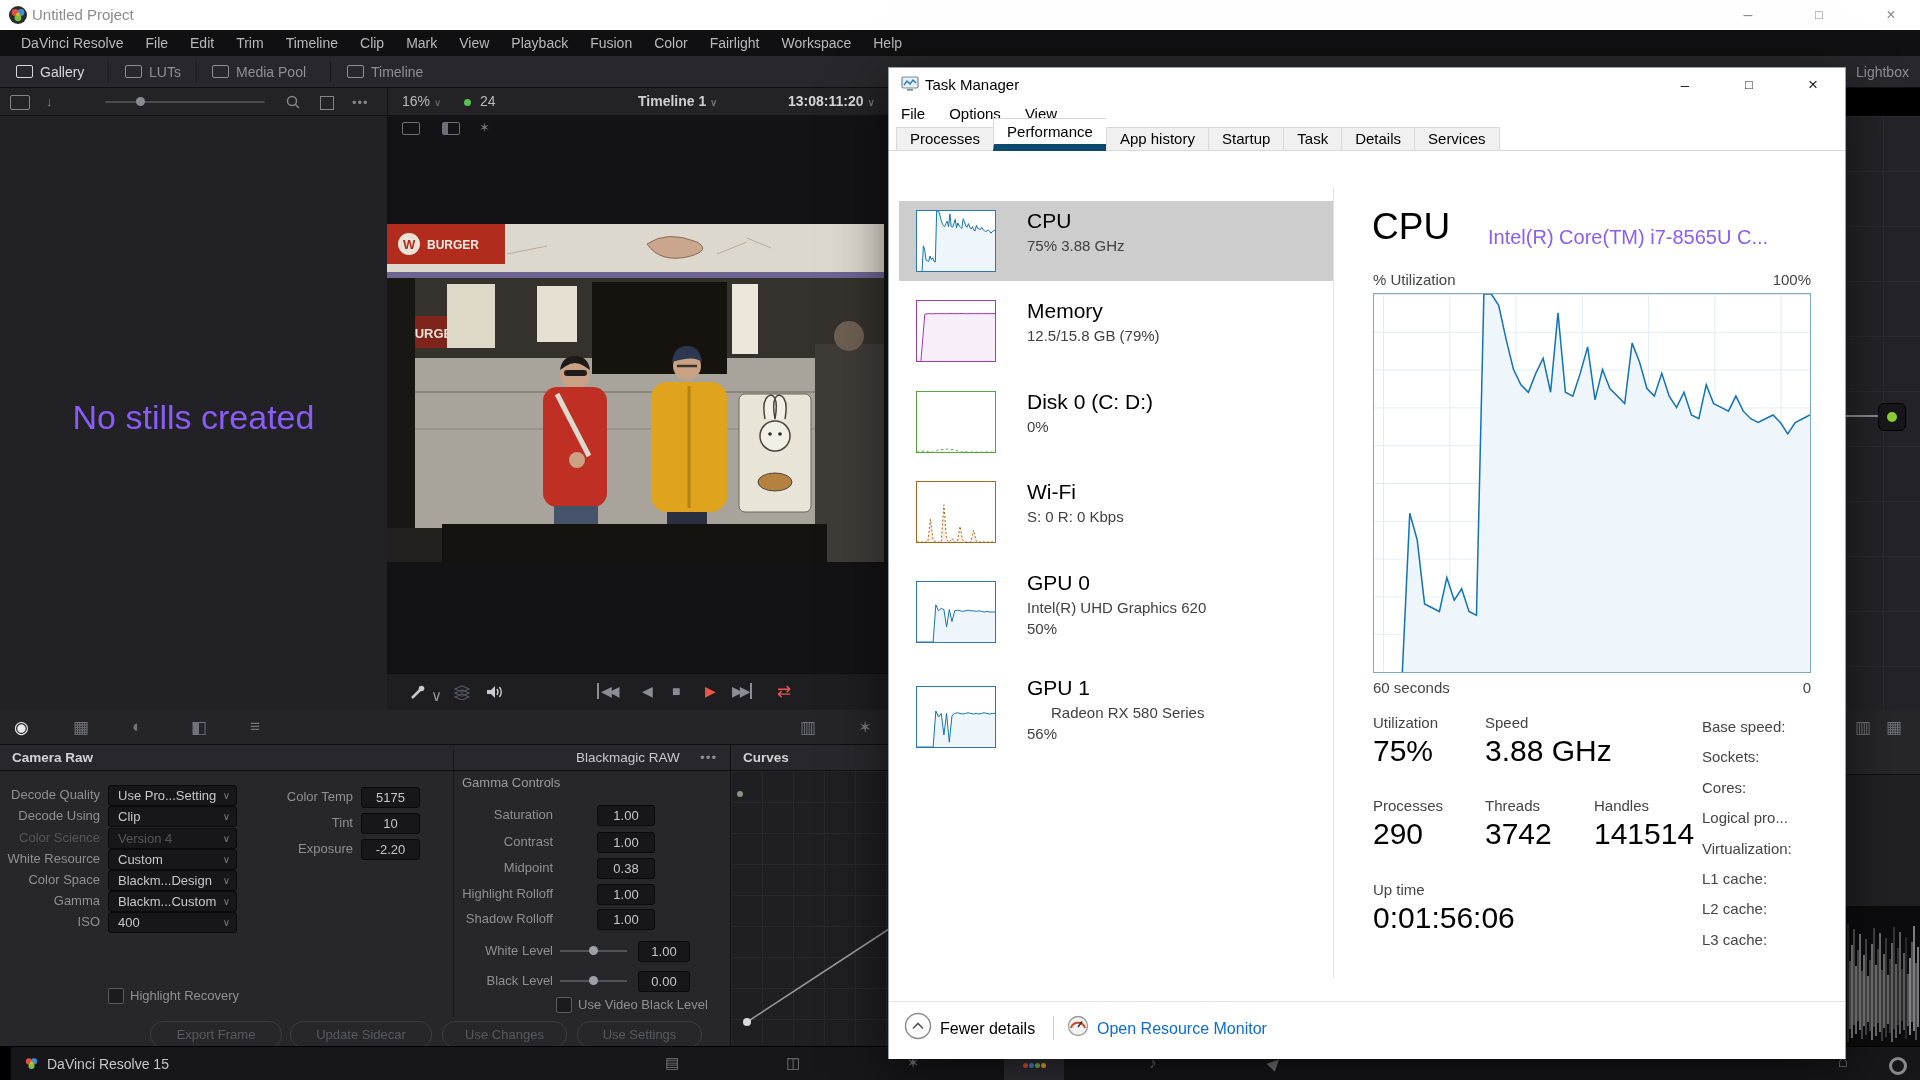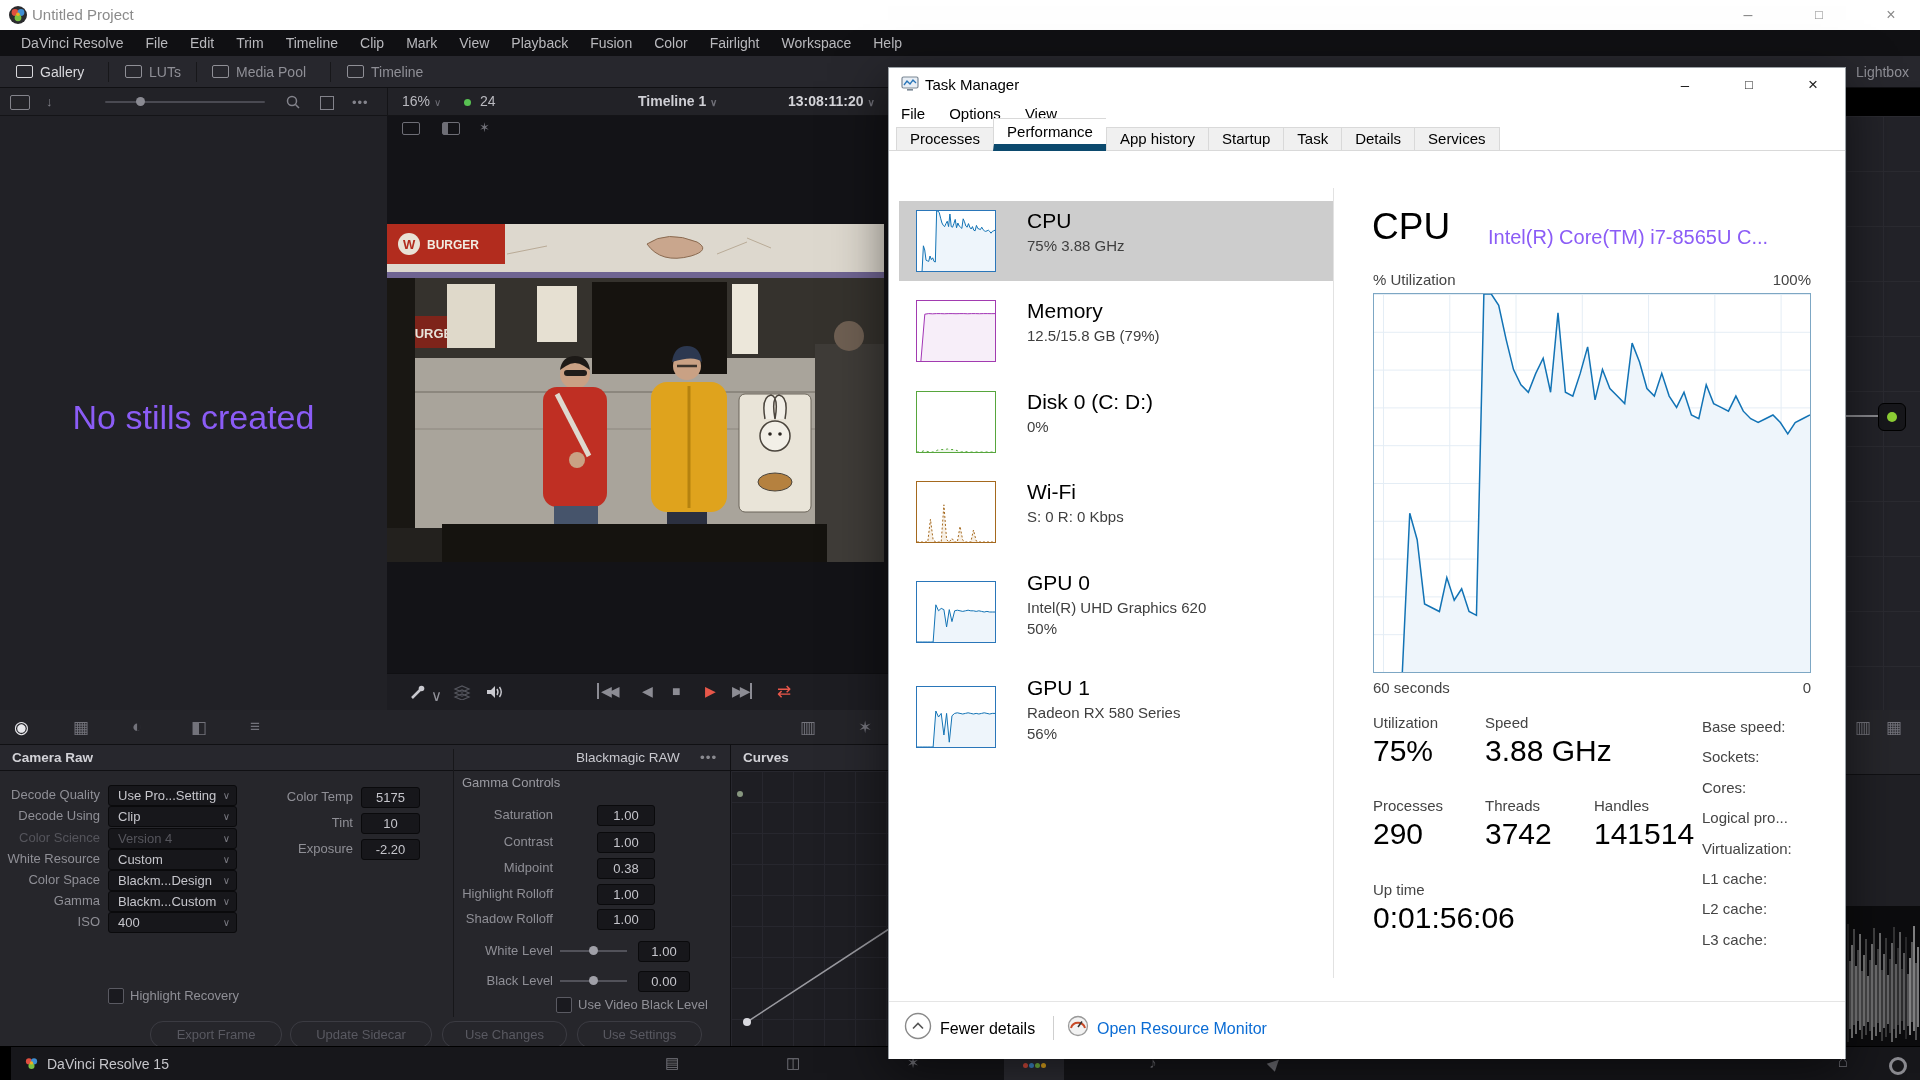--- a/index.html
+++ b/index.html
@@ -551,21 +551,21 @@
           <div class="tm-item-line" style="top: 57px;">50%</div>
         </div>
         <div class="tm-item" style="top: 600px; height: 97px;">
           <div class="tm-mini" style="top: 17.5px; border: 1px solid rgb(42, 118, 185);">
             <svg class="graph" viewBox="0 0 100 100" preserveAspectRatio="none">
               <polygon points="0.00,100.00 3.45,100.00 6.90,100.00 10.34,100.00 13.79,100.00 17.24,100.00 20.69,100.00 24.14,40.00 27.59,50.00 31.03,44.00 34.48,80.00 37.93,44.00 41.38,92.00 44.83,48.00 48.28,44.00 51.72,43.00 55.17,44.00 58.62,45.00 62.07,44.00 65.52,43.00 68.97,44.00 72.41,45.00 75.86,44.00 79.31,45.00 82.76,44.00 86.21,43.00 89.66,44.00 93.10,45.00 96.55,44.00 100.00,44.00 100,100 0,100" fill="#eef5fb"></polygon>
               <polyline points="0.00,100.00 3.45,100.00 6.90,100.00 10.34,100.00 13.79,100.00 17.24,100.00 20.69,100.00 24.14,40.00 27.59,50.00 31.03,44.00 34.48,80.00 37.93,44.00 41.38,92.00 44.83,48.00 48.28,44.00 51.72,43.00 55.17,44.00 58.62,45.00 62.07,44.00 65.52,43.00 68.97,44.00 72.41,45.00 75.86,44.00 79.31,45.00 82.76,44.00 86.21,43.00 89.66,44.00 93.10,45.00 96.55,44.00 100.00,44.00" fill="none" stroke="#1273b5" stroke-width="1" vector-effect="non-scaling-stroke"></polyline>
             </svg>
           </div>
           <div class="tm-item-name">GPU 1</div>
-          <div class="tm-item-line" style="top: 36px;">Radeon RX 580 Series</div>
+          <div class="tm-item-line" style="top: 36px; margin-left: 24px;">Radeon RX 580 Series</div>
           <div class="tm-item-line" style="top: 57px;">56%</div>
         </div>
       </div>
     <div class="tm-vdiv"></div>
 
     <div class="tm-head">CPU</div>
     <div class="tm-sub">Intel(R) Core(TM) i7-8565U C...</div>
     <div class="tm-graphlbl" style="left:484px;top:203px">% Utilization</div>
     <div class="tm-graphlbl" style="left:852px;top:203px;width:70px;text-align:right">100%</div>
     <div class="tm-graph-wrap">

